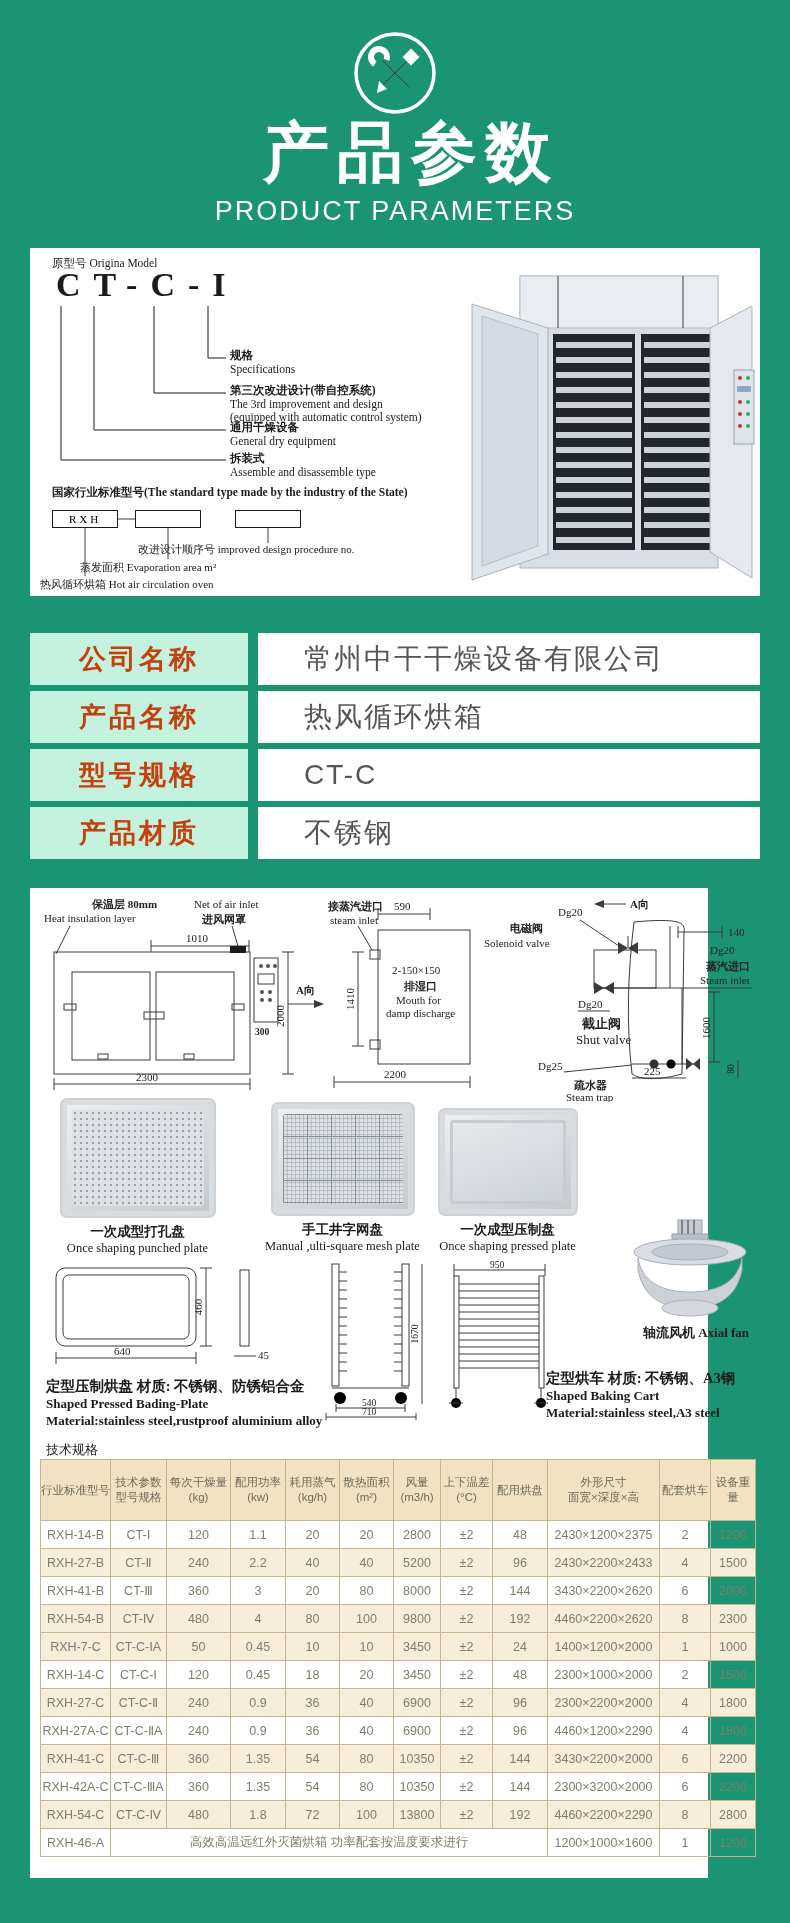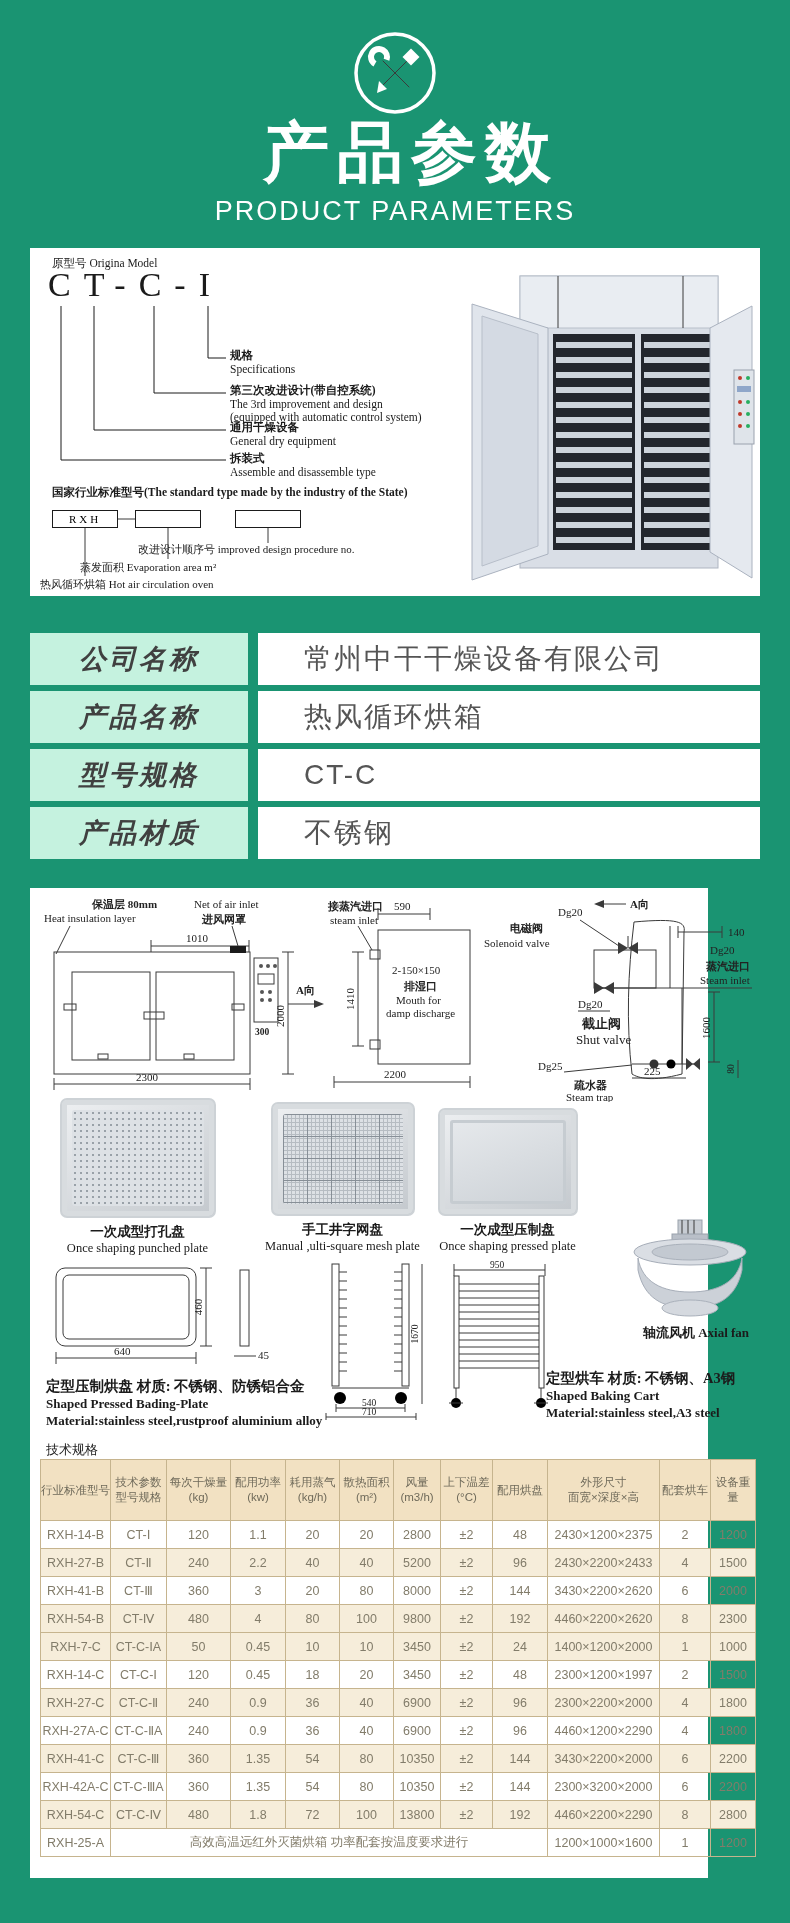--- a/index.html
+++ b/index.html
@@ -10,30 +10,30 @@
   .hdr-icon{position:absolute;top:30px;left:352px;width:86px;height:86px;}
   .page-title{position:absolute;top:108px;left:0;width:100%;text-align:center;color:#fff;
         font-size:66px;font-weight:900;letter-spacing:8px;font-family:"DejaVu Sans",sans-serif;margin-left:16px;}
   .page-sub{position:absolute;top:196px;left:0;width:100%;text-align:center;color:#fff;
         font-size:27px;letter-spacing:2px;font-weight:400;}
   
   .panel1{position:absolute;left:30px;top:248px;width:730px;height:348px;background:#fff;}
   .dg{position:absolute;color:#1b1b1b;font-family:"Liberation Serif",serif;}
   .dg .cn{font-weight:700;}
   .d-origin{left:22px;top:8px;font-size:11.5px;}
-  .d-code{left:18px;top:18px;font-size:34px;letter-spacing:13px;font-weight:400;}
+  .d-code{left:26px;top:18px;font-size:34px;letter-spacing:13px;font-weight:700;}
   .d-pair{left:200px;font-size:11.5px;line-height:13.5px;}
   .d-standard{left:22px;top:237px;font-size:11.5px;font-weight:700;}
   .rxh-box{position:absolute;top:262px;height:18px;border:1px solid #1b1b1b;box-sizing:border-box;
         font-family:"Liberation Serif",serif;font-size:11px;letter-spacing:3px;text-align:center;line-height:16px;}
   .d-foot{font-size:11px;}
   
   .info-row{position:absolute;left:30px;width:730px;height:52px;}
-  .info-label{position:absolute;left:0;top:0;width:218px;height:100%;background:#C5F2DF;color:#404040;
-        display:flex;align-items:center;justify-content:center;font-size:27px;font-weight:700;letter-spacing:3px;font-style:italic;}
+  .info-label{position:absolute;left:0;top:0;width:218px;height:100%;background:#C5F2DF;color:#c2410c;
+        display:flex;align-items:center;justify-content:center;font-size:27px;font-weight:700;letter-spacing:3px;}
   .info-value{position:absolute;left:228px;right:0;top:0;bottom:0;background:#fff;color:#555;
         display:flex;align-items:center;font-size:28px;letter-spacing:2px;padding-left:46px;}
   
   .panel2{position:absolute;left:30px;top:888px;width:678px;height:990px;background:#fff;}
   svg text{font-family:"Liberation Serif",serif;fill:#222;font-size:11px;}
   svg text.b{font-weight:700;}
   svg text.sm{font-size:9.5px;}
   svg line,svg rect.o,svg path.o,svg polyline{stroke:#3a3a3a;fill:none;stroke-width:1;}
   
   .tray-wrap{position:absolute;text-align:center;}
@@ -586,21 +586,21 @@
           <tr>
             <td>RXH-14-C</td>
             <td>CT-C-Ⅰ</td>
             <td>120</td>
             <td>0.45</td>
             <td>18</td>
             <td>20</td>
             <td>3450</td>
             <td>±2</td>
             <td>48</td>
-            <td>2300×1200×1997</td>
+            <td>2300×1000×2000</td>
             <td>2</td>
             <td>1500</td>
           </tr>
           <tr class="alt">
             <td>RXH-27-C</td>
             <td>CT-C-Ⅱ</td>
             <td>240</td>
             <td>0.9</td>
             <td>36</td>
             <td>40</td>
@@ -661,21 +661,21 @@
             <td>72</td>
             <td>100</td>
             <td>13800</td>
             <td>±2</td>
             <td>192</td>
             <td>4460×2200×2290</td>
             <td>8</td>
             <td>2800</td>
           </tr>
           <tr>
-            <td>RXH-25-A</td>
+            <td>RXH-46-A</td>
             <td colspan="8">高效高温远红外灭菌烘箱 功率配套按温度要求进行</td>
             <td>1200×1000×1600</td>
             <td>1</td>
             <td>1200</td>
           </tr>
         </tbody>
     </table>
   </div>
 </div>
 

